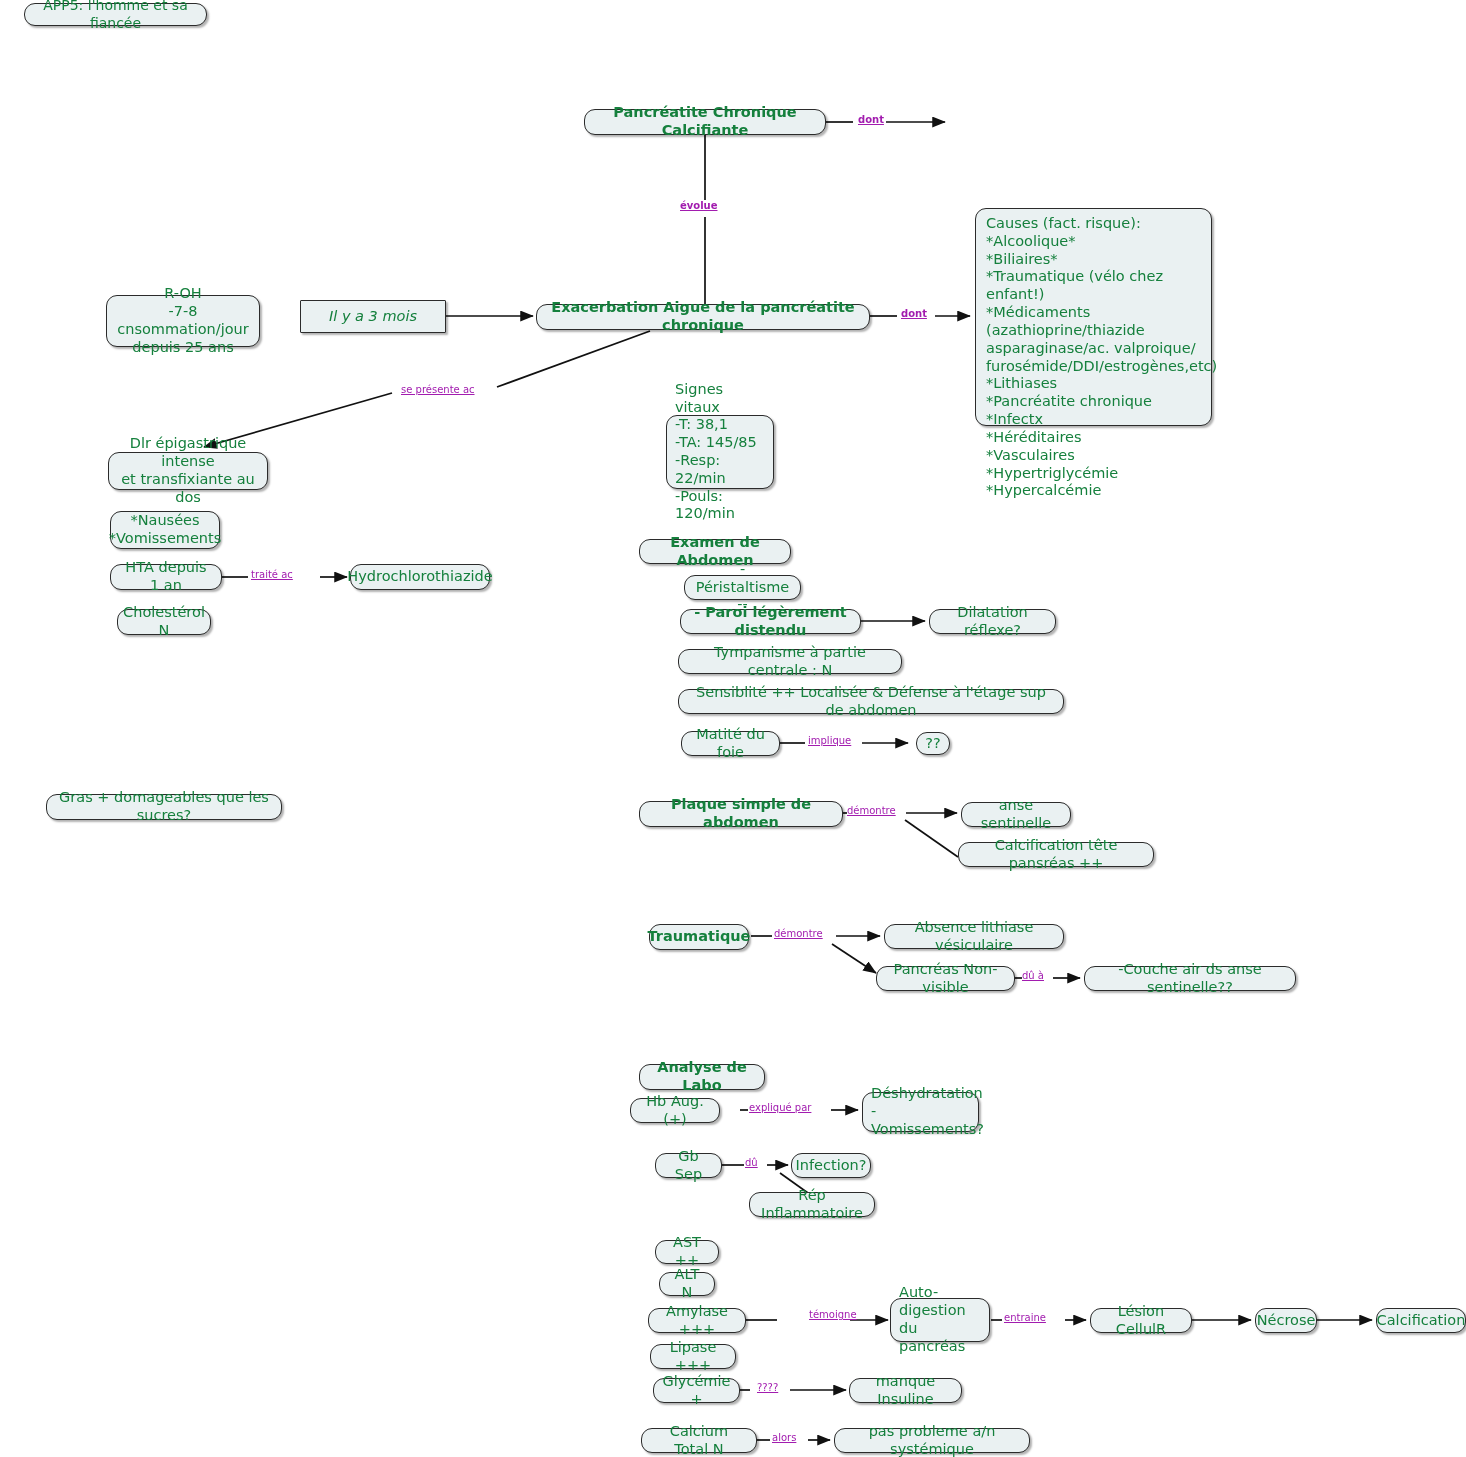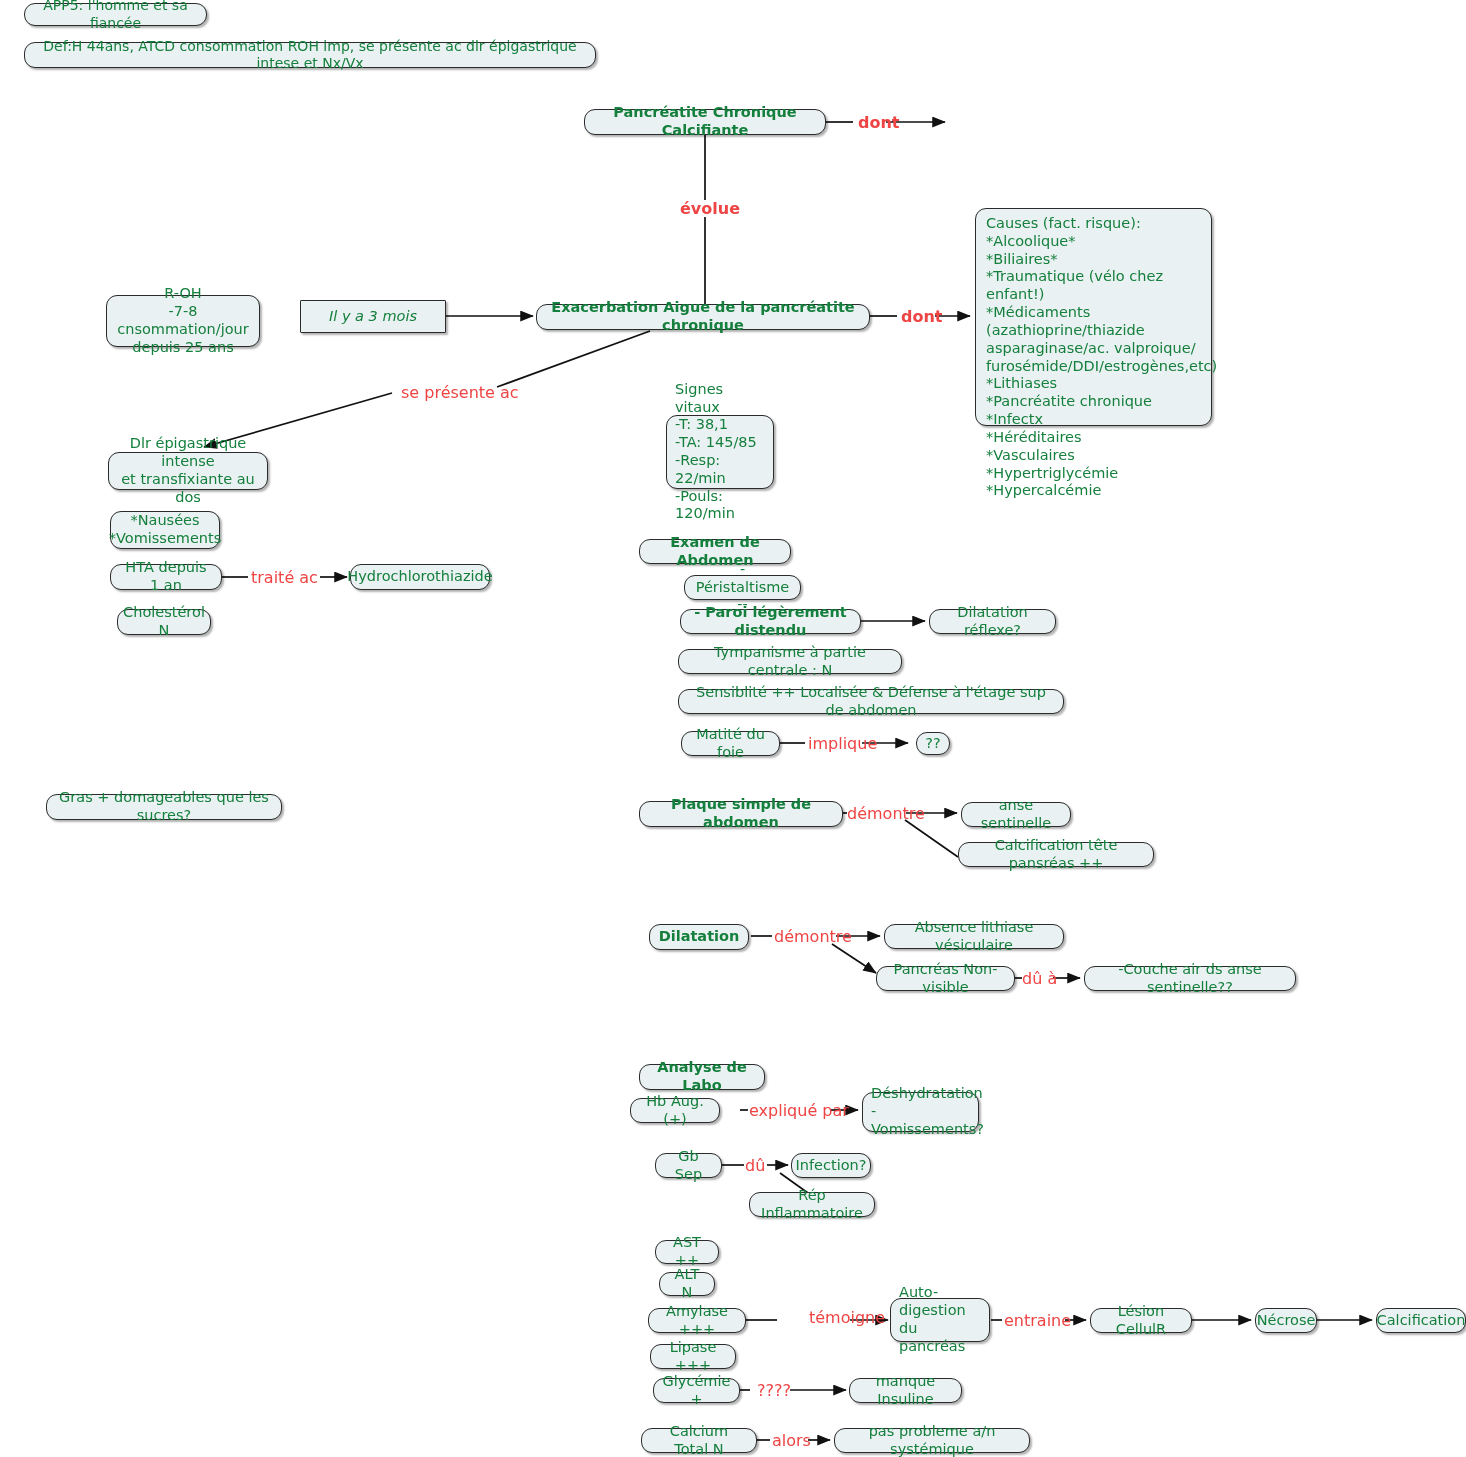--- a/index.html
+++ b/index.html
@@ -44,25 +44,26 @@
     white-space: pre-line;
     box-shadow: 2px 2px 2px rgba(0,0,0,0.30);
   }
   .node.bold  { font-weight: bold; }
   .node.left  { justify-content: flex-start; text-align: left; }
   .node.sq    { border-radius: 1px; border-width: 1.4px; box-shadow: 2px 2px 2px rgba(0,0,0,0.30); }
   .node.italic{ font-style: italic; }
   .node.small { font-size: 14px; }
   .edge-label {
     position: absolute;
-    font-size: 16px;
-    color: #ef4444;
+    font-size: 10px;
+    color: #a21caf;
     background: transparent;
     white-space: nowrap;
     line-height: 1;
+    text-decoration: underline;
   }
   .edge-label.bold { font-weight: bold; }
   .rich { display: block; width: 100%; text-align: left; }
 </style>
 </head>
 <body>
 
 <div id="canvas">
 
   <svg class="edges" viewBox="0 0 1466 1457">
@@ -131,23 +132,20 @@
 
       <line x1="757" y1="1440" x2="770" y2="1440"></line>
       <line x1="808" y1="1440" x2="830" y2="1440" marker-end="url(#ah)"></line>
     </g>
   </svg>
 
   <div class="node small" style="left:24px; top:3px; width:183px; height:23px;">
     <span>APP5: l'homme et sa fiancée</span>
   </div>
 
-  <div class="node small" style="left:24px; top:42px; width:572px; height:26px;">
-    <span>Def:H 44ans, ATCD consommation ROH imp, se présente ac dlr épigastrique intese et Nx/Vx</span>
-  </div>
 
   <div class="node bold" style="left:584px; top:109px; width:242px; height:26px;">
     <span>Pancréatite Chronique Calcifiante</span>
   </div>
 
 
   <div class="node left" style="left:975px; top:208px; width:237px; height:218px; padding:6px 10px; flex-direction:column; align-items:flex-start; justify-content:flex-start;">
     <span class="rich u">Causes (fact. risque):</span>
     <span class="rich b">*Alcoolique*</span>
     <span class="rich b">*Biliaires*</span>
@@ -263,21 +261,21 @@
 
   <div class="node" style="left:961px; top:802px; width:110px; height:25px;">
     <span>anse sentinelle</span>
   </div>
 
   <div class="node" style="left:958px; top:842px; width:196px; height:25px;">
     <span>Calcification tête pansréas ++</span>
   </div>
 
   <div class="node bold" style="left:649px; top:924px; width:100px; height:26px;">
-    <span>Dilatation</span>
+    <span>Traumatique</span>
   </div>
 
   <div class="edge-label" style="left:774px; top:929px;">démontre</div>
 
   <div class="node" style="left:884px; top:924px; width:180px; height:25px;">
     <span>Absence lithiase vésiculaire</span>
   </div>
 
   <div class="node" style="left:876px; top:966px; width:139px; height:25px;">
     <span>Pancréas Non-visible</span>

